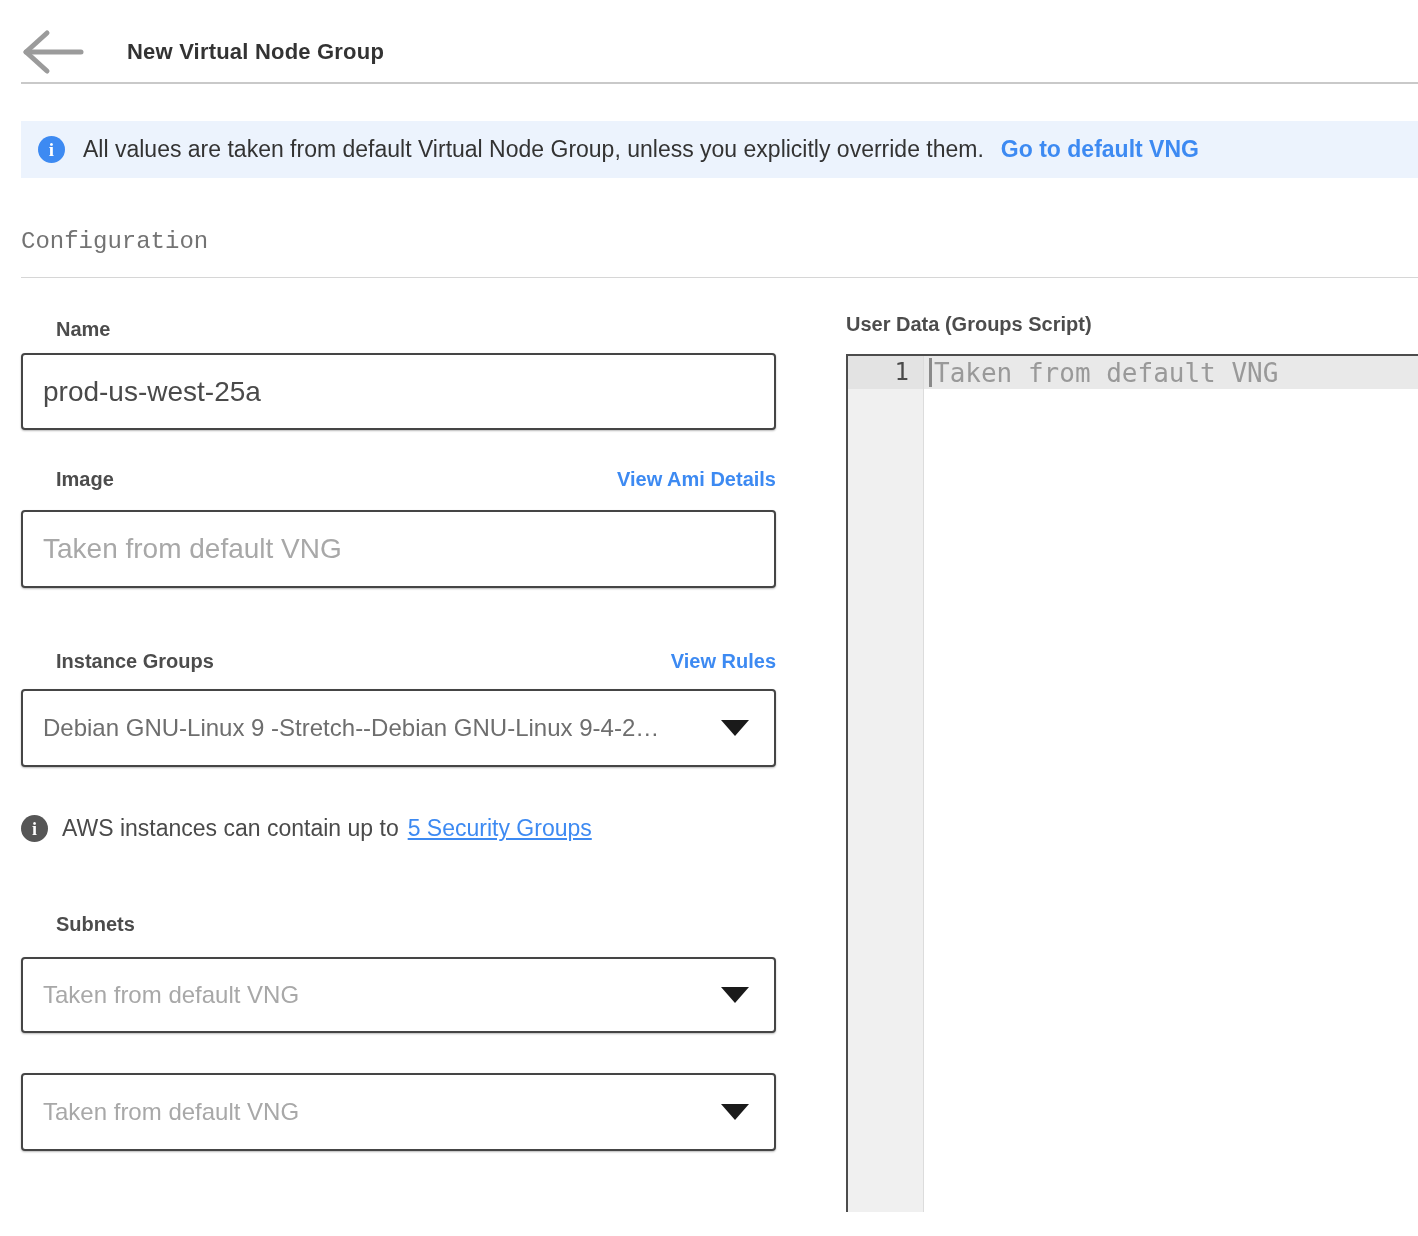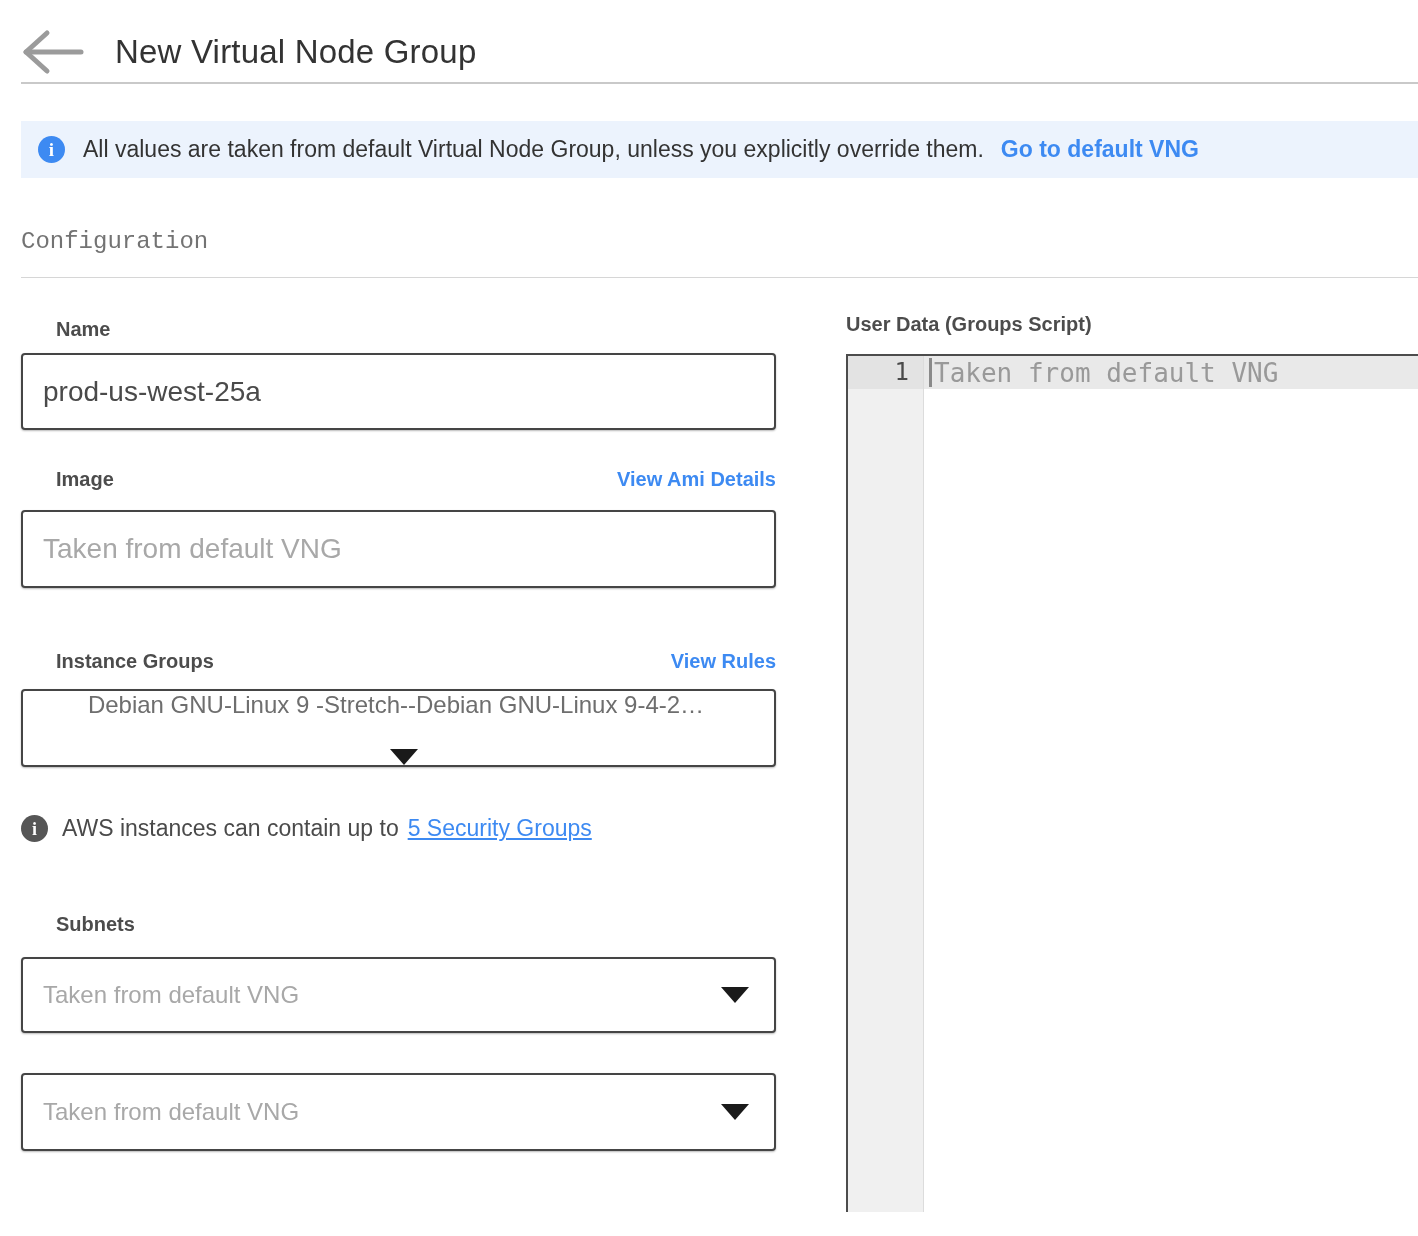--- a/index.html
+++ b/index.html
@@ -2,21 +2,21 @@
 <html><head>
 <meta charset="utf-8">
 <style>
   * { box-sizing: border-box; margin: 0; padding: 0; }
   html, body { width: 1418px; height: 1236px; overflow: hidden; background: #fff; }
   body { font-family: "Liberation Sans", sans-serif; color: #4c4c4c; }
 
   
   .header { display: flex; align-items: center; gap: 31px; padding: 22px 0 0 20px; height: 82px; }
   .back-btn { background: none; border: none; cursor: pointer; padding: 0; line-height: 0; }
-  .page-title { font-size: 33px; font-weight: 400; color: #333; letter-spacing: 0.2px; }
+  .page-title { font-size: 22px; font-weight: 700; color: #333; letter-spacing: 0.2px; margin-left: 12px; }
 
   .divider { height: 2px; background: #c9c9c9; margin-left: 21px; }
   .divider.light { height: 1px; background: #d6d6d6; }
 
   
   .banner { margin: 37px 0 0 21px; height: 57px; background: #ecf3fd;
             display: flex; align-items: center; padding-left: 17px; }
   .info-icon { width: 27px; height: 27px; border-radius: 50%; flex: 0 0 27px;
                display: flex; align-items: center; justify-content: center;
                color: #fff; font-family: "Liberation Serif", serif; font-weight: 700;
@@ -55,21 +55,21 @@
   .caret { width: 0; height: 0; border-left: 14px solid transparent;
            border-right: 14px solid transparent; border-top: 16px solid #1a1a1a;
            flex: 0 0 auto; margin-left: 16px; }
 
   
   .f-name  { margin-top: 38px; }
   .f-name .text-input { margin-top: 10px; }
   .f-image { margin-top: 36px; }
   .f-image .text-input { margin-top: 17px; height: 78px; }
   .f-sg    { margin-top: 60px; }
-  .f-sg .select { margin-top: 14px; flex-direction: column; }
+  .f-sg .select { margin-top: 14px; }
   .note { margin-top: 48px; display: flex; align-items: center; font-size: 23px; color: #4a4a4a; }
   .note .info-icon { width: 27px; height: 27px; font-size: 18px; }
   .note-text { margin-left: 14px; }
   .note-link { margin-left: 9px; font-size: 23px; color: #3d8af2; text-decoration: underline; cursor: pointer; }
   .f-subnets { margin-top: 69px; }
   .f-subnets .select { margin-top: 19px; height: 76px; }
   .f-profile { margin-top: 40px; }
   .f-profile .select { margin-top: 21px; }
 
   

